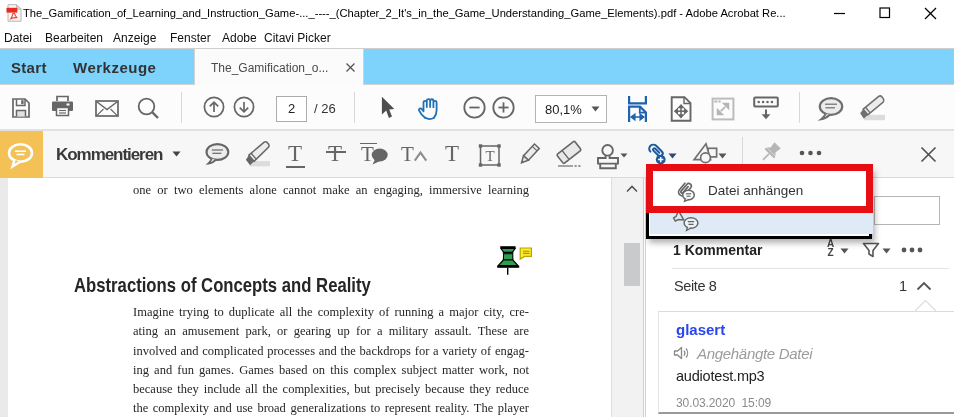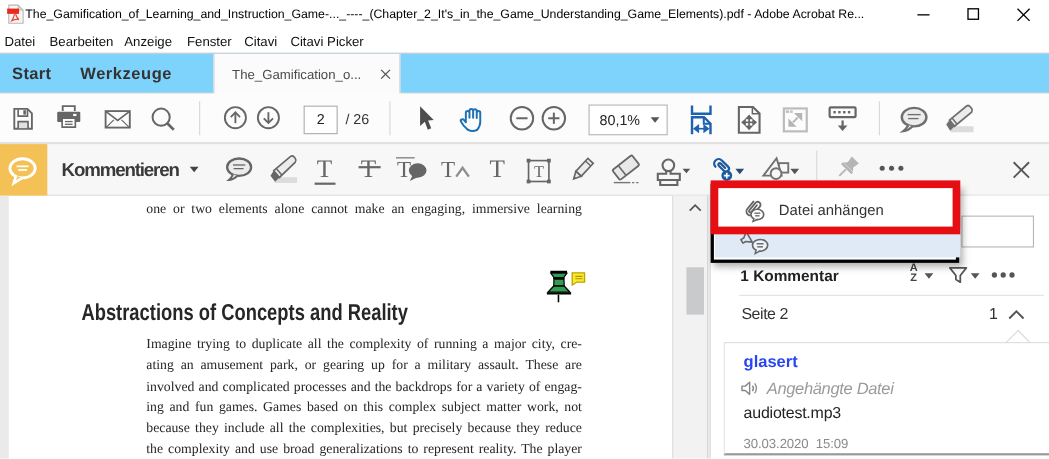--- a/index.html
+++ b/index.html
@@ -27,21 +27,21 @@
       <line x1="1" y1="1" x2="12" y2="12" stroke="#000" stroke-width="1.2"></line>
       <line x1="12" y1="1" x2="1" y2="12" stroke="#000" stroke-width="1.2"></line>
     </svg>
 </div>
 
 <div class="abs" style="left:0;top:27px;width:954px;height:21px;background:#fff;font-size:12px;color:#111">
   <span class="abs" style="left:4px;top:4px">Datei</span>
   <span class="abs" style="left:45px;top:4px">Bearbeiten</span>
   <span class="abs" style="left:113px;top:4px">Anzeige</span>
   <span class="abs" style="left:170px;top:4px">Fenster</span>
-  <span class="abs" style="left:222px;top:4px">Citavi</span>
+  <span class="abs" style="left:222px;top:4px">Adobe</span>
   <span class="abs" style="left:264px;top:4px">Citavi Picker</span>
 </div>
 
 <div class="abs" style="left:0;top:48px;width:954px;height:37px;background:#7dd3fc;border-top:1px solid #cfcfcf;border-bottom:1px solid #d2d2d2">
   <span class="abs" style="left:11px;top:10px;font-size:15px;font-weight:bold;color:#333;letter-spacing:0.3px">Start</span>
   <span class="abs" style="left:73px;top:10px;font-size:15px;font-weight:bold;color:#333;letter-spacing:0.5px">Werkzeuge</span>
   <div class="abs" style="left:194px;top:0px;width:170px;height:37px;background:#fbfbfb;border-left:1px solid #d2d2d2;border-right:1px solid #d2d2d2"></div>
   <span class="abs" style="left:211px;top:12px;font-size:12px;color:#4a4a4a">The_Gamification_o...</span>
   <svg style="left:346px;top:14px" width="9" height="9">
       <line x1="0.5" y1="0.5" x2="8.5" y2="8.5" stroke="#555" stroke-width="1.2"></line>
@@ -355,21 +355,21 @@
 </svg>
 <svg style="left:882px;top:248px" width="9" height="6">
     <path d="M0.5 0.5 L8.5 0.5 L4.5 5.5 Z" fill="#555"></path>
   </svg>
 <svg style="left:901px;top:247px" width="22" height="6">
     <circle cx="3" cy="3" r="2.4" fill="#555"></circle>
     <circle cx="11" cy="3" r="2.4" fill="#555"></circle>
     <circle cx="19" cy="3" r="2.4" fill="#555"></circle>
   </svg>
 <div class="abs" style="left:672px;top:268px;width:277px;height:1px;background:#e2e2e2"></div>
-<div class="abs" style="left:674px;top:278px;font-size:14.5px;color:#333;letter-spacing:-0.4px">Seite 2</div>
+<div class="abs" style="left:674px;top:278px;font-size:14.5px;color:#333;letter-spacing:-0.4px">Seite 8</div>
 <div class="abs" style="left:899px;top:278px;font-size:14.5px;color:#333">1</div>
 <svg style="left:916px;top:281px" width="16" height="10">
     <path d="M1.5 8.5 L8 2 L14.5 8.5" fill="none" stroke="#555" stroke-width="1.8"></path>
   </svg>
 
 <div class="abs" style="left:658px;top:311px;width:296px;height:103px;background:#fff;border-top:1px solid #dcdcdc;border-left:1px solid #e4e4e4;border-bottom:2px solid #9a9a9a"></div>
 <svg style="left:915px;top:299px" width="22" height="13">
     <path d="M0 12 L10.5 1.5 L21 12" fill="#fff" stroke="#dcdcdc" stroke-width="1.2"></path>
   </svg>
 <div class="abs" style="left:676px;top:321px;font-size:15px;font-weight:bold;color:#2945f0">glasert</div>

